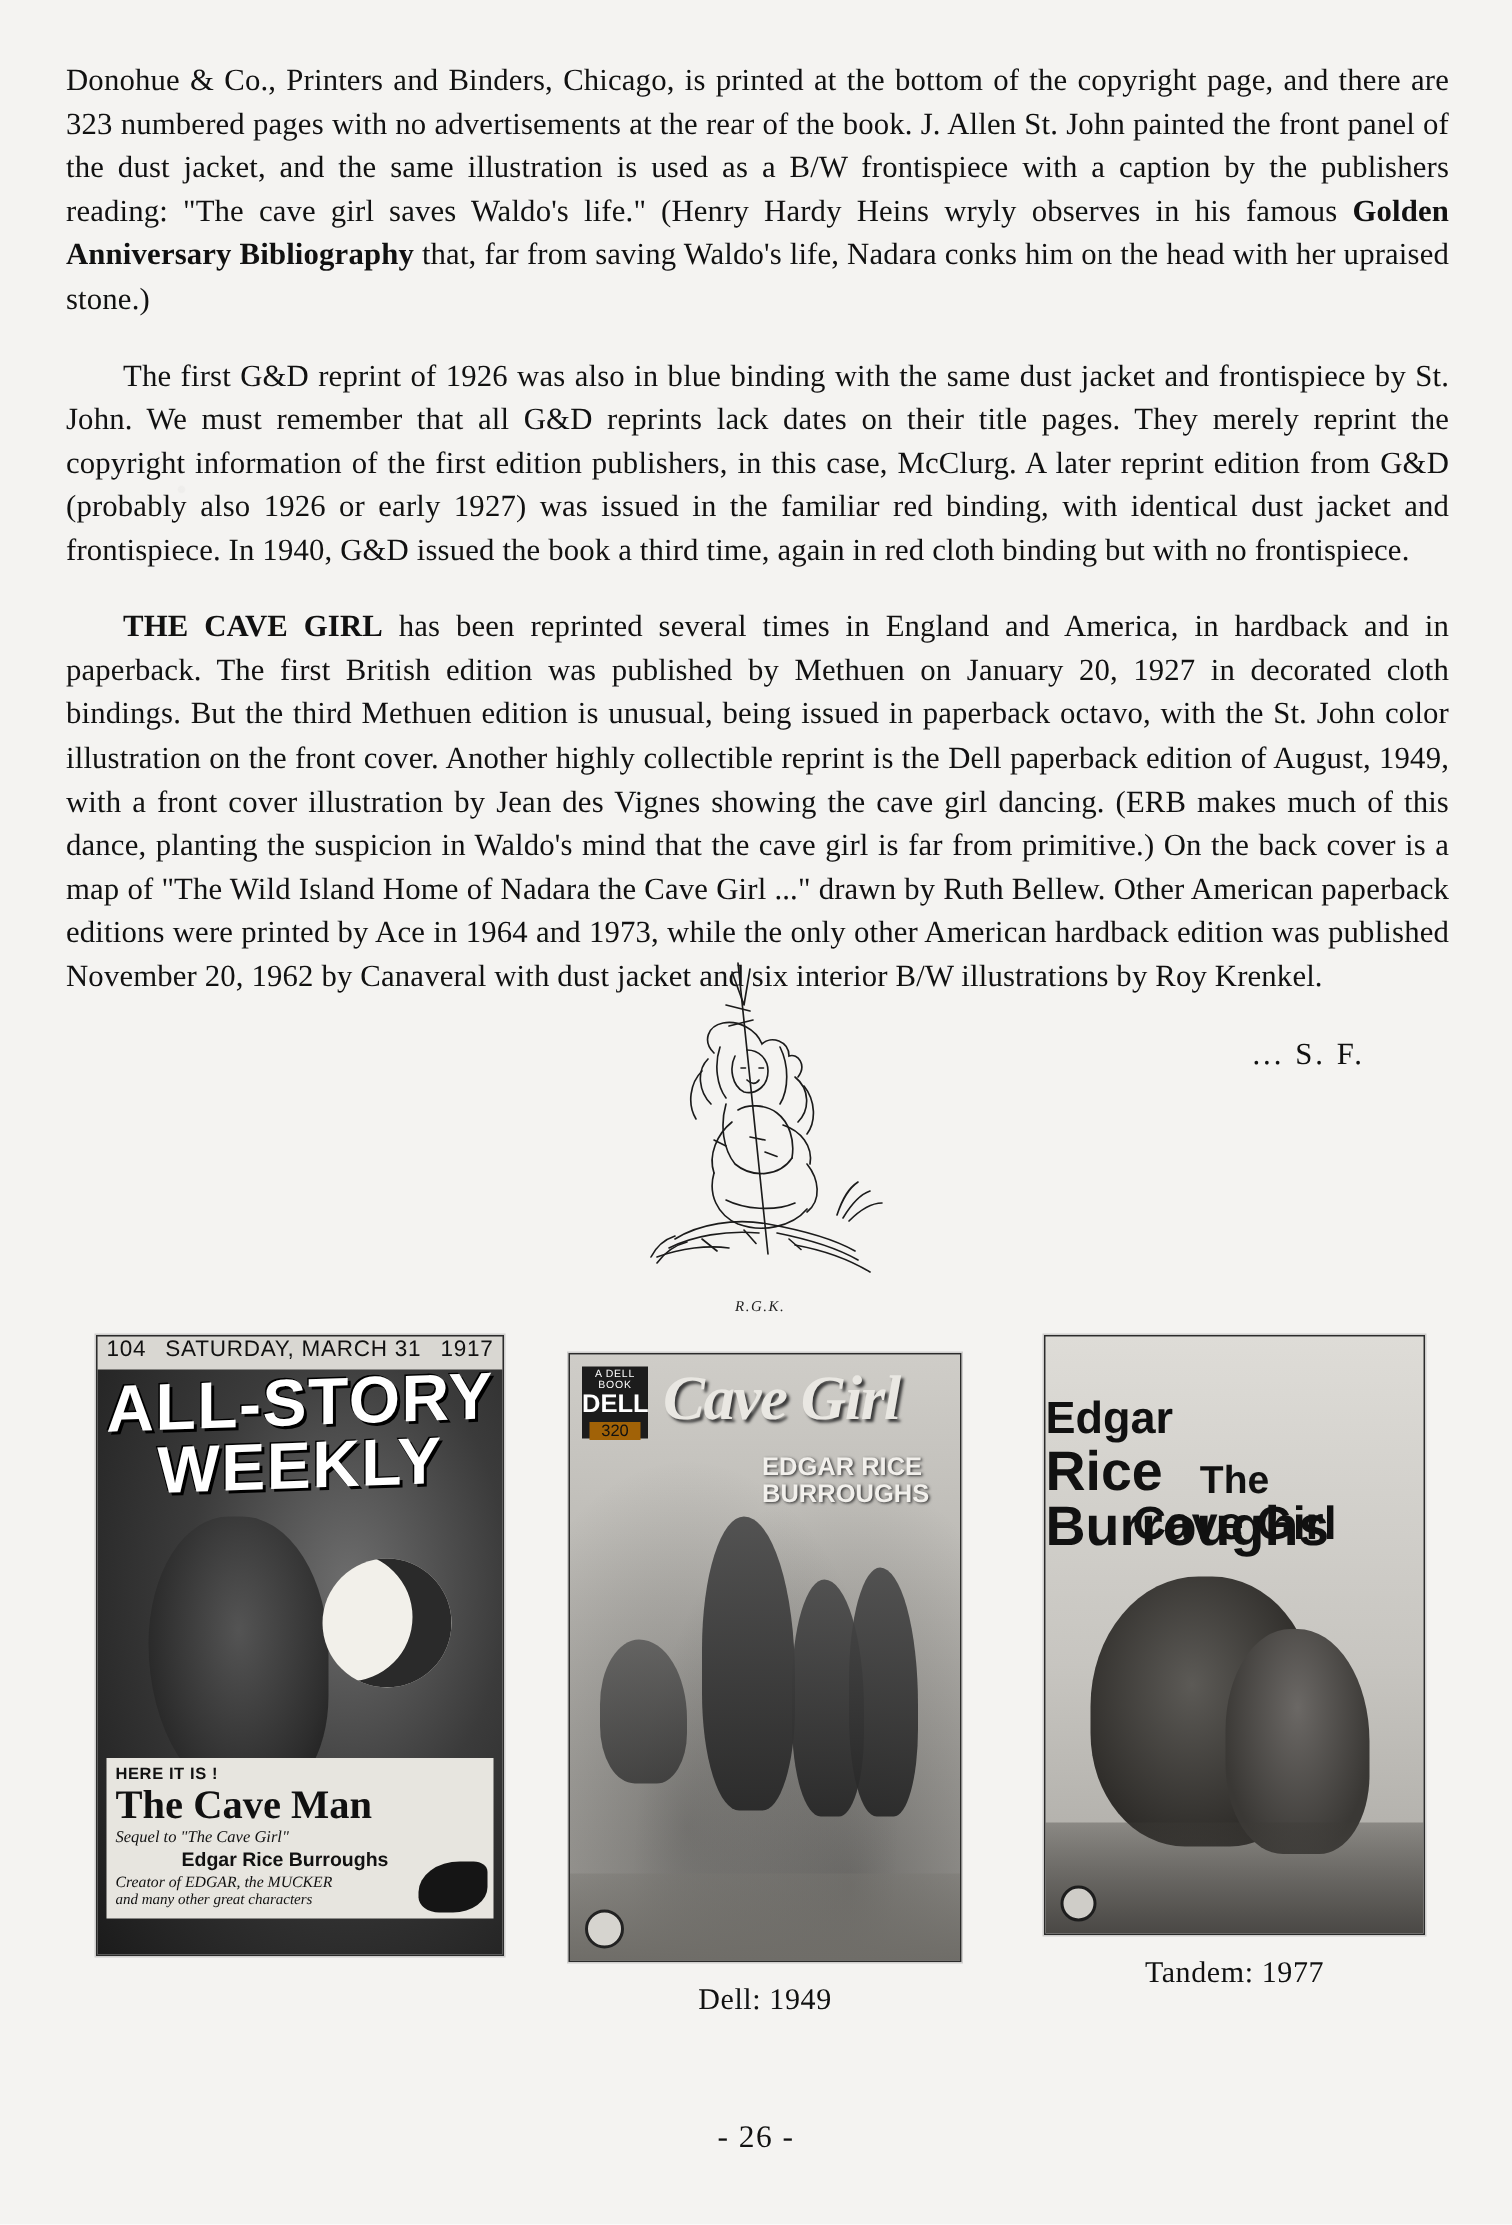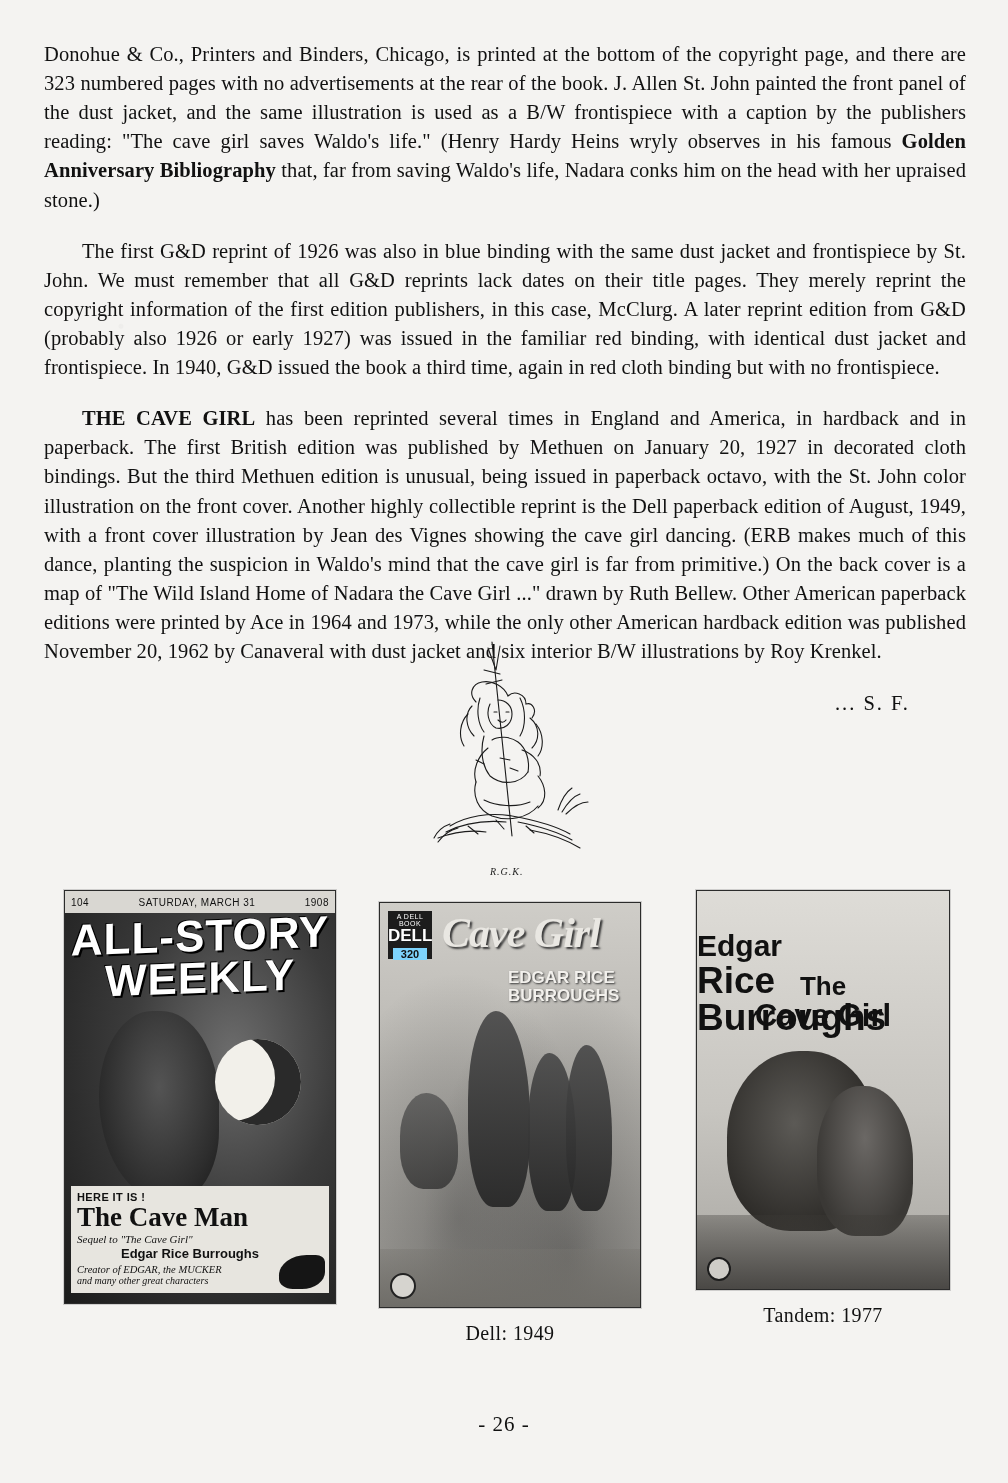--- a/index.html
+++ b/index.html
@@ -100,22 +100,22 @@
   #cover-1 .art {
     width: 270px; height: 412px;
     background:
       radial-gradient(ellipse at 62% 40%, #6d6d6d 0%, #3b3b3b 45%, #1b1b1b 100%);
   }
   .pulp-top {
     position: absolute; top: 0; left: 0; right: 0; height: 22px;
     background: #d9d7d2;
     color: #111;
     font-family: "Liberation Sans", sans-serif;
-    font-size: 10px;
-    display: flex; align-items: center; justify-content: space-between;
+    font-size: 15px;
+    display: flex; align-items: flex-start; justify-content: space-between;
     padding: 0 6px;
     box-sizing: border-box;
     letter-spacing: 0.5px;
   }
   .pulp-title {
     position: absolute; top: 24px; left: 0; right: 0;
     text-align: center;
     font-family: "Liberation Sans", sans-serif;
     font-weight: bold;
     font-size: 44px;
@@ -135,21 +135,21 @@
   }
   .pulp-figure {
     position: absolute;
     left: 34px; top: 120px;
     width: 120px; height: 190px;
     background: radial-gradient(ellipse at 50% 40%, #555 0%, #2a2a2a 70%, #141414 100%);
     border-radius: 48% 52% 40% 60%;
     opacity: .9;
   }
   .pulp-bottom {
-    position: absolute; left: 6px; right: 6px; bottom: 10px;
+    position: absolute; left: 6px; right: 6px; bottom: 24px;
     background: #e7e5df;
     color: #111;
     padding: 5px 6px 7px 6px;
     box-sizing: border-box;
   }
   .pulp-hereitis {
     font-family: "Liberation Sans", sans-serif;
     font-size: 11px; font-weight: bold; letter-spacing: .4px;
   }
   .pulp-caveman {
@@ -187,21 +187,21 @@
   .dell-badge {
     position: absolute; left: 8px; top: 8px;
     width: 44px; height: 48px;
     background: #1c1c1c; color: #fff;
     font-family: "Liberation Sans", sans-serif;
     text-align: center;
   }
   .dell-badge .d1 { font-size: 7px; letter-spacing: .5px; padding-top: 2px;}
   .dell-badge .d2 { font-size: 17px; font-weight: bold; line-height: 1.1;}
   .dell-badge .d3 {
-    font-size: 11px; font-weight: bold; background:#7dd3fc; color:#111;
+    font-size: 11px; font-weight: normal; background:#a16207; color:#111;
     margin: 2px 5px 0 5px;
   }
   .dell-title {
     position: absolute; left: 62px; top: 6px;
     font-family: "Liberation Serif", serif;
     font-weight: bold; font-style: italic;
     font-size: 42px;
     color: #e9e7e2;
     text-shadow: 2px 2px 2px #3a3a3a;
     letter-spacing: -1px;
@@ -356,21 +356,21 @@
 
   <div class="covers">
 
     <div class="cover" id="cover-1">
       <div class="art">
         <div class="pulp-figure"></div>
         <div class="pulp-moon"></div>
         <div class="pulp-top">
           <span>104</span>
           <span>SATURDAY, MARCH 31</span>
-          <span>1908</span>
+          <span>1917</span>
         </div>
         <div class="pulp-title">
           <div>ALL-STORY</div>
           <div>WEEKLY</div>
         </div>
         <div class="pulp-bottom">
           <div class="pulp-hereitis">HERE IT IS !</div>
           <div class="pulp-caveman">The Cave Man</div>
           <div class="pulp-seq">Sequel to "The Cave Girl"</div>
           <div class="pulp-by">Edgar Rice Burroughs</div>

